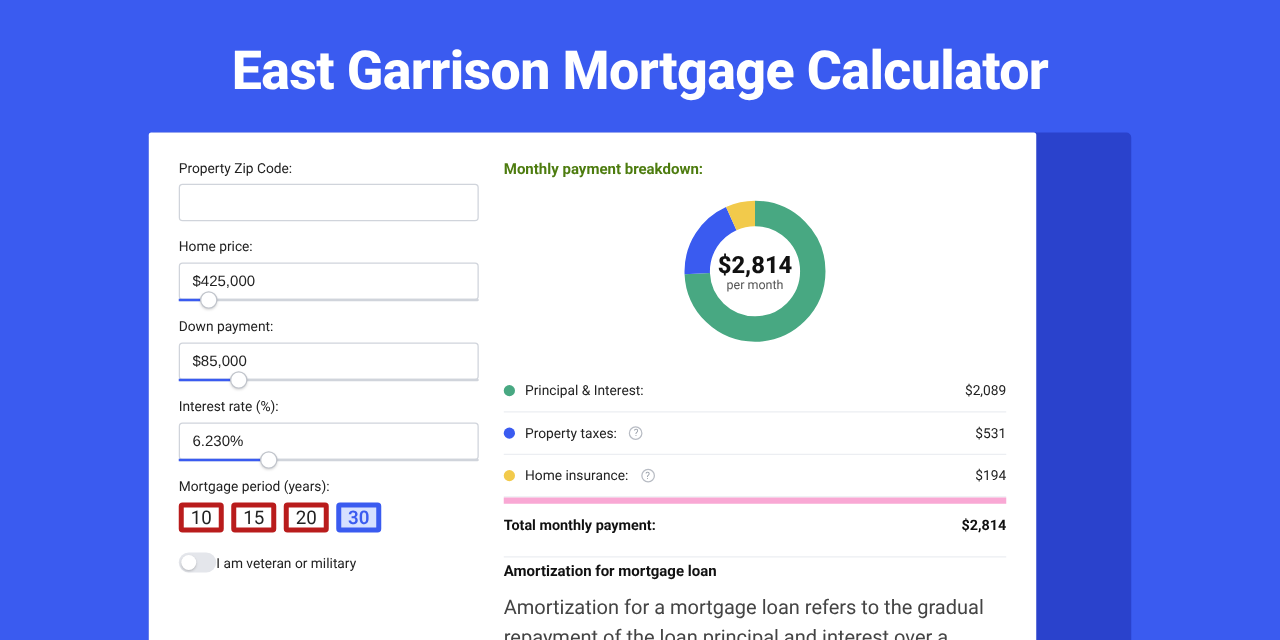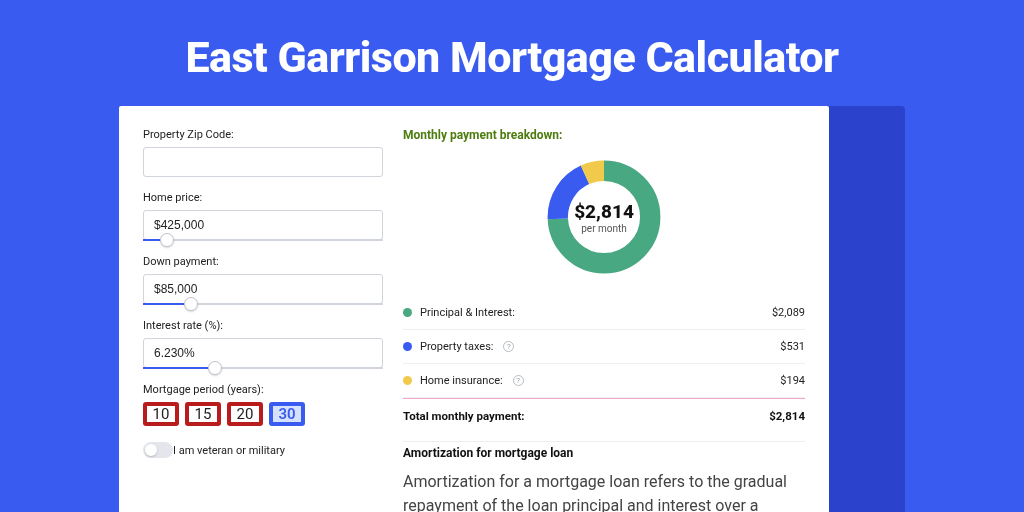--- a/index.html
+++ b/index.html
@@ -162,21 +162,21 @@
     margin-left: 2px;
   }
   .legend-val { font-weight: 400; }
   .total-row {
     display: flex;
     justify-content: space-between;
     padding: 10px 0 14px 0;
     font-size: 11.5px;
     font-weight: 700;
     color: #111;
-    border-top: 1px solid #f9a8d4;
+    border-top: 5px solid #f9a8d4;
     margin-top: 0;
   }
   .amort-box {
     border-top: 1px solid #eceef2;
     padding-top: 4px;
     margin-top: 4px;
   }
   .amort-title { font-size: 12px; font-weight: 700; color: #111; margin-bottom: 10px; }
   .amort-text { font-size: 16px; color: #444; line-height: 1.5; }
 </style>

